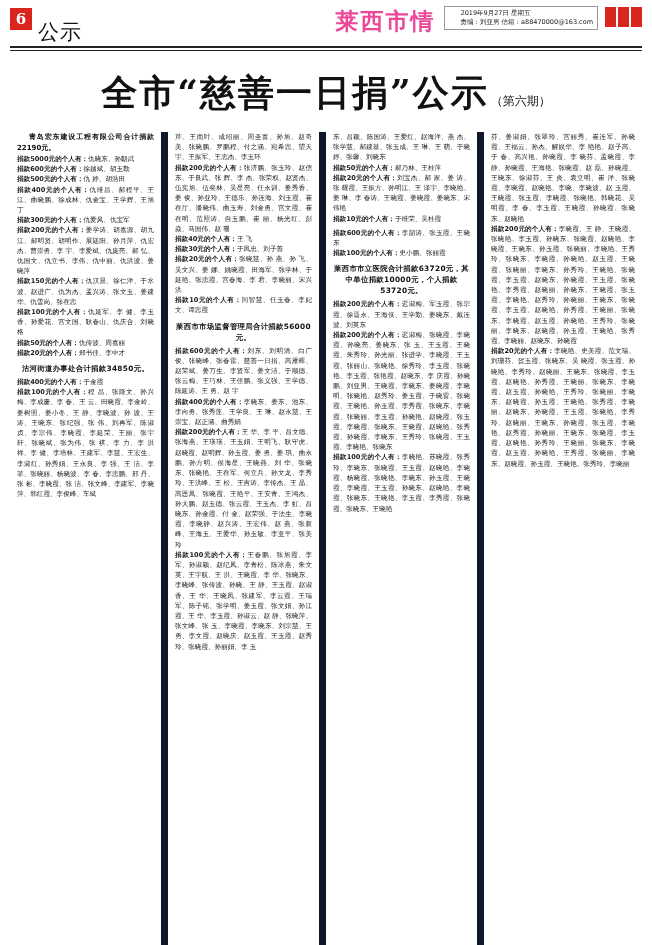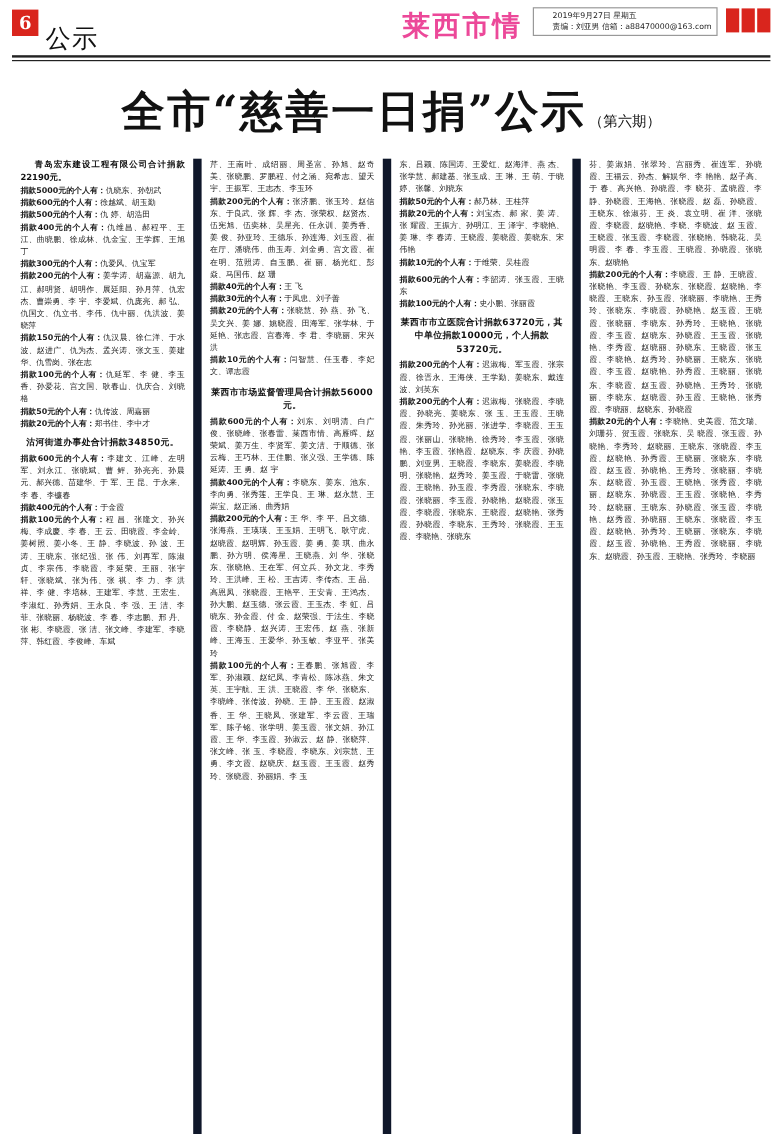--- a/index.html
+++ b/index.html
@@ -190,57 +190,57 @@
           <div class="names"><b>捐款400元的个人有：</b><span>仇维昌、郝程平、王江、曲晓鹏、徐成林、仇金宝、王学辉、王旭丁</span></div>
           <div class="names"><b>捐款300元的个人有：</b><span>仇爱风、仇宝军</span></div>
           <div class="names"><b>捐款200元的个人有：</b><span>姜学涛、胡嘉源、胡九江、郝明贤、胡明作、展廷阳、孙月萍、仇宏杰、曹崇勇、李 宇、李爱斌、仇庞亮、郝 弘、仇国文、仇立书、李伟、仇中丽、仇洪波、姜晓萍</span></div>
           <div class="names"><b>捐款150元的个人有：</b><span>仇汉晨、徐仁洋、于水波、赵进广、仇为杰、孟兴涛、张文玉、姜建华、仇雪岗、张在志</span></div>
           <div class="names"><b>捐款100元的个人有：</b><span>仇延军、李 健、李玉香、孙爱花、宫文国、耿春山、仇庆合、刘晓格</span></div>
           <div class="names"><b>捐款50元的个人有：</b><span>仇传波、周嘉丽</span></div>
           <div class="names"><b>捐款20元的个人有：</b><span>郑书佳、李中才</span></div>
         </div>
         <div class="blk">
           <div class="sub-head">沽河街道办事处合计捐款34850元。</div>
-          <div class="names"><b>捐款600元的个人有：</b><span>李建文、江峰、左明军、刘永江、张晓斌、曹 鲆、孙亮亮、孙晨元、郝兴德、苗建华、于 军、王 昆、于永来、李 春、李镰春</span></div>
           <div class="names"><b>捐款400元的个人有：</b><span>于金霞</span></div>
           <div class="names"><b>捐款100元的个人有：</b><span>程 昌、张隆文、孙兴梅、李成慶、李 春、王 云、田晓霞、李金岭、姜树照、姜小冬、王 静、李晓波、孙 波、王 涛、王晓东、张纪强、张 伟、刘再军、陈淑贞、李宗伟、李晓霞、李延荣、王丽、张宇轩、张晓斌、张为伟、张 祺、李 力、李 洪祥、李 健、李培林、王建军、李慧、王宏生、李淑红、孙秀娟、王永良、李 强、王 洁、李 菲、张晓丽、杨晓波、李 春、李志鹏、邢 丹、张 彬、李晓霞、张 洁、张文峰、李建军、李晓萍、韩红霞、李俊峰、车斌</span></div>
         </div>
       </div>
       <div class="col">
         <div class="blk">
           <div class="names"><span>芹、王南叶、成绍丽、周圣富、孙旭、赵奇美、张晓鹏、罗鹏程、付之涵、宛希志、望天宇、王振军、王志杰、李玉环</span></div>
           <div class="names"><b>捐款200元的个人有：</b><span>张济鹏、张玉玲、赵信东、于良武、张 辉、李 杰、张荣权、赵贤杰、伍宪旭、伍奕林、吴星亮、任永训、姜秀香、姜 俊、孙亚玲、王德乐、孙连海、刘玉霞、崔在厅、潘晓伟、曲玉寿、刘金勇、宫文霞、崔在明、范照涛、自玉鹏、崔 丽、杨光红、彭 焱、马国伟、赵 珊</span></div>
           <div class="names"><b>捐款40元的个人有：</b><span>王 飞</span></div>
           <div class="names"><b>捐款30元的个人有：</b><span>于凤忠、刘子善</span></div>
           <div class="names"><b>捐款20元的个人有：</b><span>张晓慧、孙 燕、孙 飞、吴文兴、姜 娜、姚晓霞、田海军、张学林、于延艳、张志霞、宫春海、李 君、李晓丽、宋兴洪</span></div>
           <div class="names"><b>捐款10元的个人有：</b><span>闫智慧、任玉春、李妃文、谭志霞</span></div>
         </div>
         <div class="blk">
           <div class="sub-head">莱西市市场监督管理局合计捐款56000元。</div>
-          <div class="names"><b>捐款600元的个人有：</b><span>刘东、刘明清、白广俊、张晓峰、张春雷、莱西市情、高雁晖、赵荣斌、姜万生、李贤军、姜文洁、于顺德、张云梅、王巧林、王佳鹏、张义强、王学德、陈延涛、王 勇、赵 宇</span></div>
+          <div class="names"><b>捐款600元的个人有：</b><span>刘东、刘明清、白广俊、张晓峰、张春雷、慈善一日捐、高雁晖、赵荣斌、姜万生、李贤军、姜文洁、于顺德、张云梅、王巧林、王佳鹏、张义强、王学德、陈延涛、王 勇、赵 宇</span></div>
           <div class="names"><b>捐款400元的个人有：</b><span>李晓东、姜东、池东、李向勇、张秀莲、王学良、王 琳、赵永慧、王崇宝、赵正涵、曲秀娟</span></div>
           <div class="names"><b>捐款200元的个人有：</b><span>王 华、李 平、吕文德、张海燕、王瑛瑛、王玉娟、王明飞、耿守虎、赵晓霞、赵明辉、孙玉霞、姜 勇、姜 琪、曲永鹏、孙方明、侯海星、王晓燕、刘 华、张晓东、张晓艳、王在军、何立兵、孙文龙、李秀玲、王洪峰、王 松、王吉涛、李传杰、王 晶、高恩凤、张晓霞、王艳平、王安青、王鸿杰、孙大鹏、赵玉德、张云霞、王玉杰、李 虹、吕晓东、孙金霞、付 金、赵荣强、于法生、李晓霞、李晓静、赵兴涛、王宏伟、赵 燕、张新峰、王海玉、王爱华、孙玉敏、李亚平、张美玲</span></div>
           <div class="names"><b>捐款100元的个人有：</b><span>王春鹏、张旭霞、李 军、孙淑颖、赵纪凤、李青松、陈冰燕、朱文英、王宇航、王 洪、王晓霞、李 华、张晓东、李晓峰、张传波、孙晓、王 静、王玉霞、赵淑香、王 华、王晓凤、张建军、李云霞、王瑞军、陈子铭、张学明、姜玉霞、张文娟、孙江霞、王 华、李玉霞、孙淑云、赵 静、张晓萍、张文峰、张 玉、李晓霞、李晓东、刘宗慧、王 勇、李文霞、赵晓庆、赵玉霞、王玉霞、赵秀玲、张晓霞、孙丽娟、李 玉</span></div>
         </div>
       </div>
       <div class="col">
         <div class="blk">
           <div class="names"><span>东、吕颖、陈国涛、王爱红、赵海洋、燕 杰、张学慧、郝建基、张玉成、王 琳、王 萌、于晓婷、张馨、刘晓东</span></div>
           <div class="names"><b>捐款50元的个人有：</b><span>郝乃林、王桂萍</span></div>
           <div class="names"><b>捐款20元的个人有：</b><span>刘宝杰、郝 家、姜 涛、张 耀霞、王振方、孙明江、王 泽宇、李晓艳、姜 琳、李 春涛、王晓霞、姜晓霞、姜晓东、宋伟艳</span></div>
           <div class="names"><b>捐款10元的个人有：</b><span>于维荣、吴桂霞</span></div>
         </div>
         <div class="blk">
           <div class="names"><b>捐款600元的个人有：</b><span>李韶涛、张玉霞、王晓东</span></div>
           <div class="names"><b>捐款100元的个人有：</b><span>史小鹏、张丽霞</span></div>
         </div>
         <div class="blk">
           <div class="sub-head">莱西市市立医院合计捐款63720元，其中单位捐款10000元，个人捐款53720元。</div>
           <div class="names"><b>捐款200元的个人有：</b><span>迟淑梅、军玉霞、张宗霞、徐晋永、王海侠、王学勤、姜晓东、戴连波、刘英东</span></div>
           <div class="names"><b>捐款200元的个人有：</b><span>迟淑梅、张晓霞、李晓霞、孙晓亮、姜晓东、张 玉、王玉霞、王晓霞、朱秀玲、孙光丽、张进学、李晓霞、王玉霞、张丽山、张晓艳、徐秀玲、李玉霞、张晓艳、李玉霞、张艳霞、赵晓东、李 庆霞、孙晓鹏、刘亚男、王晓霞、李晓东、姜晓霞、李晓明、张晓艳、赵秀玲、姜玉霞、于晓雷、张晓霞、王晓艳、孙玉霞、李秀霞、张晓东、李晓霞、张晓丽、李玉霞、孙晓艳、赵晓霞、张玉霞、李晓霞、张晓东、王晓霞、赵晓艳、张秀霞、孙晓霞、李晓东、王秀玲、张晓霞、王玉霞、李晓艳、张晓东</span></div>
+          <div class="names"><b>捐款100元的个人有：</b><span>李晓艳、苏晓霞、张秀玲、李晓东、张晓霞、王玉霞、赵晓艳、李晓霞、杨晓霞、张晓艳、李晓东、孙玉霞、王晓霞、李晓霞、王玉霞、孙晓东、赵晓艳、李晓霞、张晓东、王晓艳、李玉霞、李秀霞、张晓霞、张晓东、王晓艳</span></div>
         </div>
       </div>
       <div class="col">
         <div class="blk">
           <div class="names"><span>芬、姜淑娟、张翠玲、宫丽秀、崔连军、孙晓霞、王福云、孙杰、解娱华、李 艳艳、赵子高、于 春、高兴艳、孙晓霞、李 晓芬、孟晓霞、李 静、孙晓霞、王海艳、张晓霞、赵 磊、孙晓霞、王晓东、徐淑芬、王 炎、袁立明、崔 洋、张晓霞、李晓霞、赵晓艳、李晓、李晓波、赵 玉霞、王晓霞、张玉霞、李晓霞、张晓艳、韩晓花、吴明霞、李 春、李玉霞、王晓霞、孙晓霞、张晓东、赵晓艳</span></div>
           <div class="names"><b>捐款200元的个人有：</b><span>李晓霞、王 静、王晓霞、张晓艳、李玉霞、孙晓东、张晓霞、赵晓艳、李晓霞、王晓东、孙玉霞、张晓丽、李晓艳、王秀玲、张晓东、李晓霞、孙晓艳、赵玉霞、王晓霞、张晓丽、李晓东、孙秀玲、王晓艳、张晓霞、李玉霞、赵晓东、孙晓霞、王玉霞、张晓艳、李秀霞、赵晓丽、孙晓东、王晓霞、张玉霞、李晓艳、赵秀玲、孙晓丽、王晓东、张晓霞、李玉霞、赵晓艳、孙秀霞、王晓丽、张晓东、李晓霞、赵玉霞、孙晓艳、王秀玲、张晓丽、李晓东、赵晓霞、孙玉霞、王晓艳、张秀霞、李晓丽、赵晓东、孙晓霞</span></div>
           <div class="names"><b>捐款20元的个人有：</b><span>李晓艳、史美霞、范文瑞、刘珊芬、贺玉霞、张晓东、吴 晓霞、张玉霞、孙晓艳、李秀玲、赵晓丽、王晓东、张晓霞、李玉霞、赵晓艳、孙秀霞、王晓丽、张晓东、李晓霞、赵玉霞、孙晓艳、王秀玲、张晓丽、李晓东、赵晓霞、孙玉霞、王晓艳、张秀霞、李晓丽、赵晓东、孙晓霞、王玉霞、张晓艳、李秀玲、赵晓丽、王晓东、孙晓霞、张玉霞、李晓艳、赵秀霞、孙晓丽、王晓东、张晓霞、李玉霞、赵晓艳、孙秀玲、王晓丽、张晓东、李晓霞、赵玉霞、孙晓艳、王秀霞、张晓丽、李晓东、赵晓霞、孙玉霞、王晓艳、张秀玲、李晓丽</span></div>
         </div>
       </div>
     </div>

